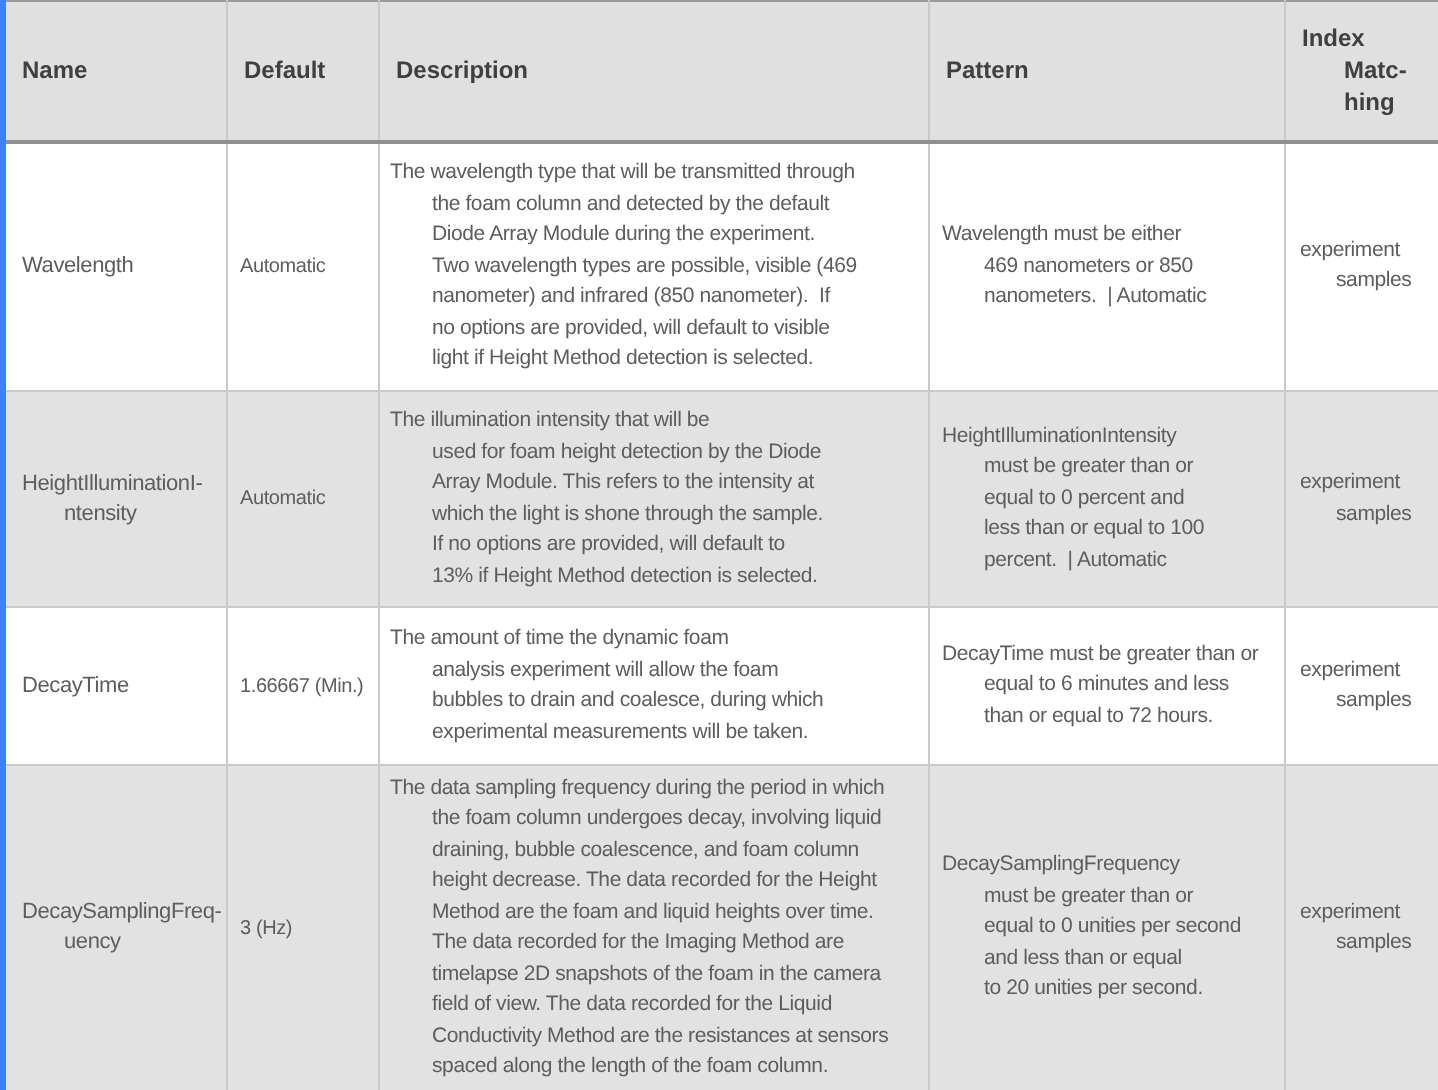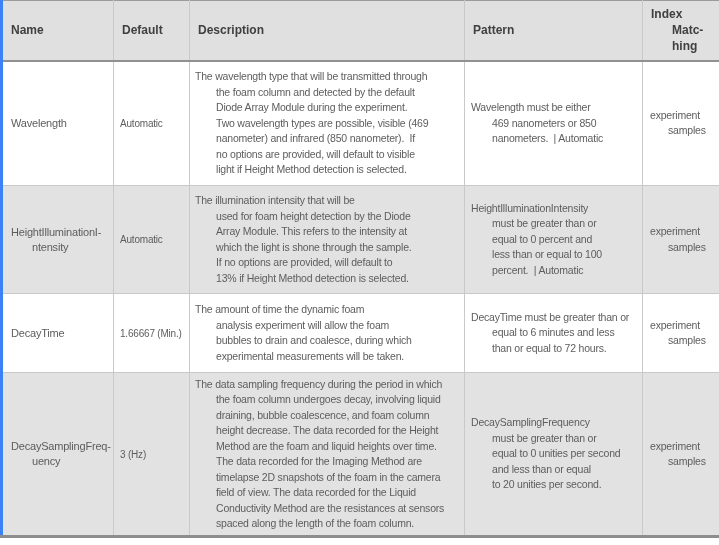--- a/index.html
+++ b/index.html
@@ -29,21 +29,21 @@
   th, td {
     box-sizing: border-box;
     vertical-align: middle;
     overflow: hidden;
     border-right: 1px solid #c9c9c9;
   }
   th:last-child, td:last-child { border-right: 1px solid #9a9a9a; }
   th:first-child, td:first-child { border-left: 3px solid #3b82f6; }
 
   thead th {
-    height: 60px;
+    height: 70px;
     background: #e0e0e0;
     border-top: 1px solid #9a9a9a;
     border-bottom: 2px solid #909090;
     color: #404040;
     font-size: 12px;
     font-weight: bold;
     line-height: 16px;
     text-align: left;
     padding: 2px 4px 2px 8px;
   }

